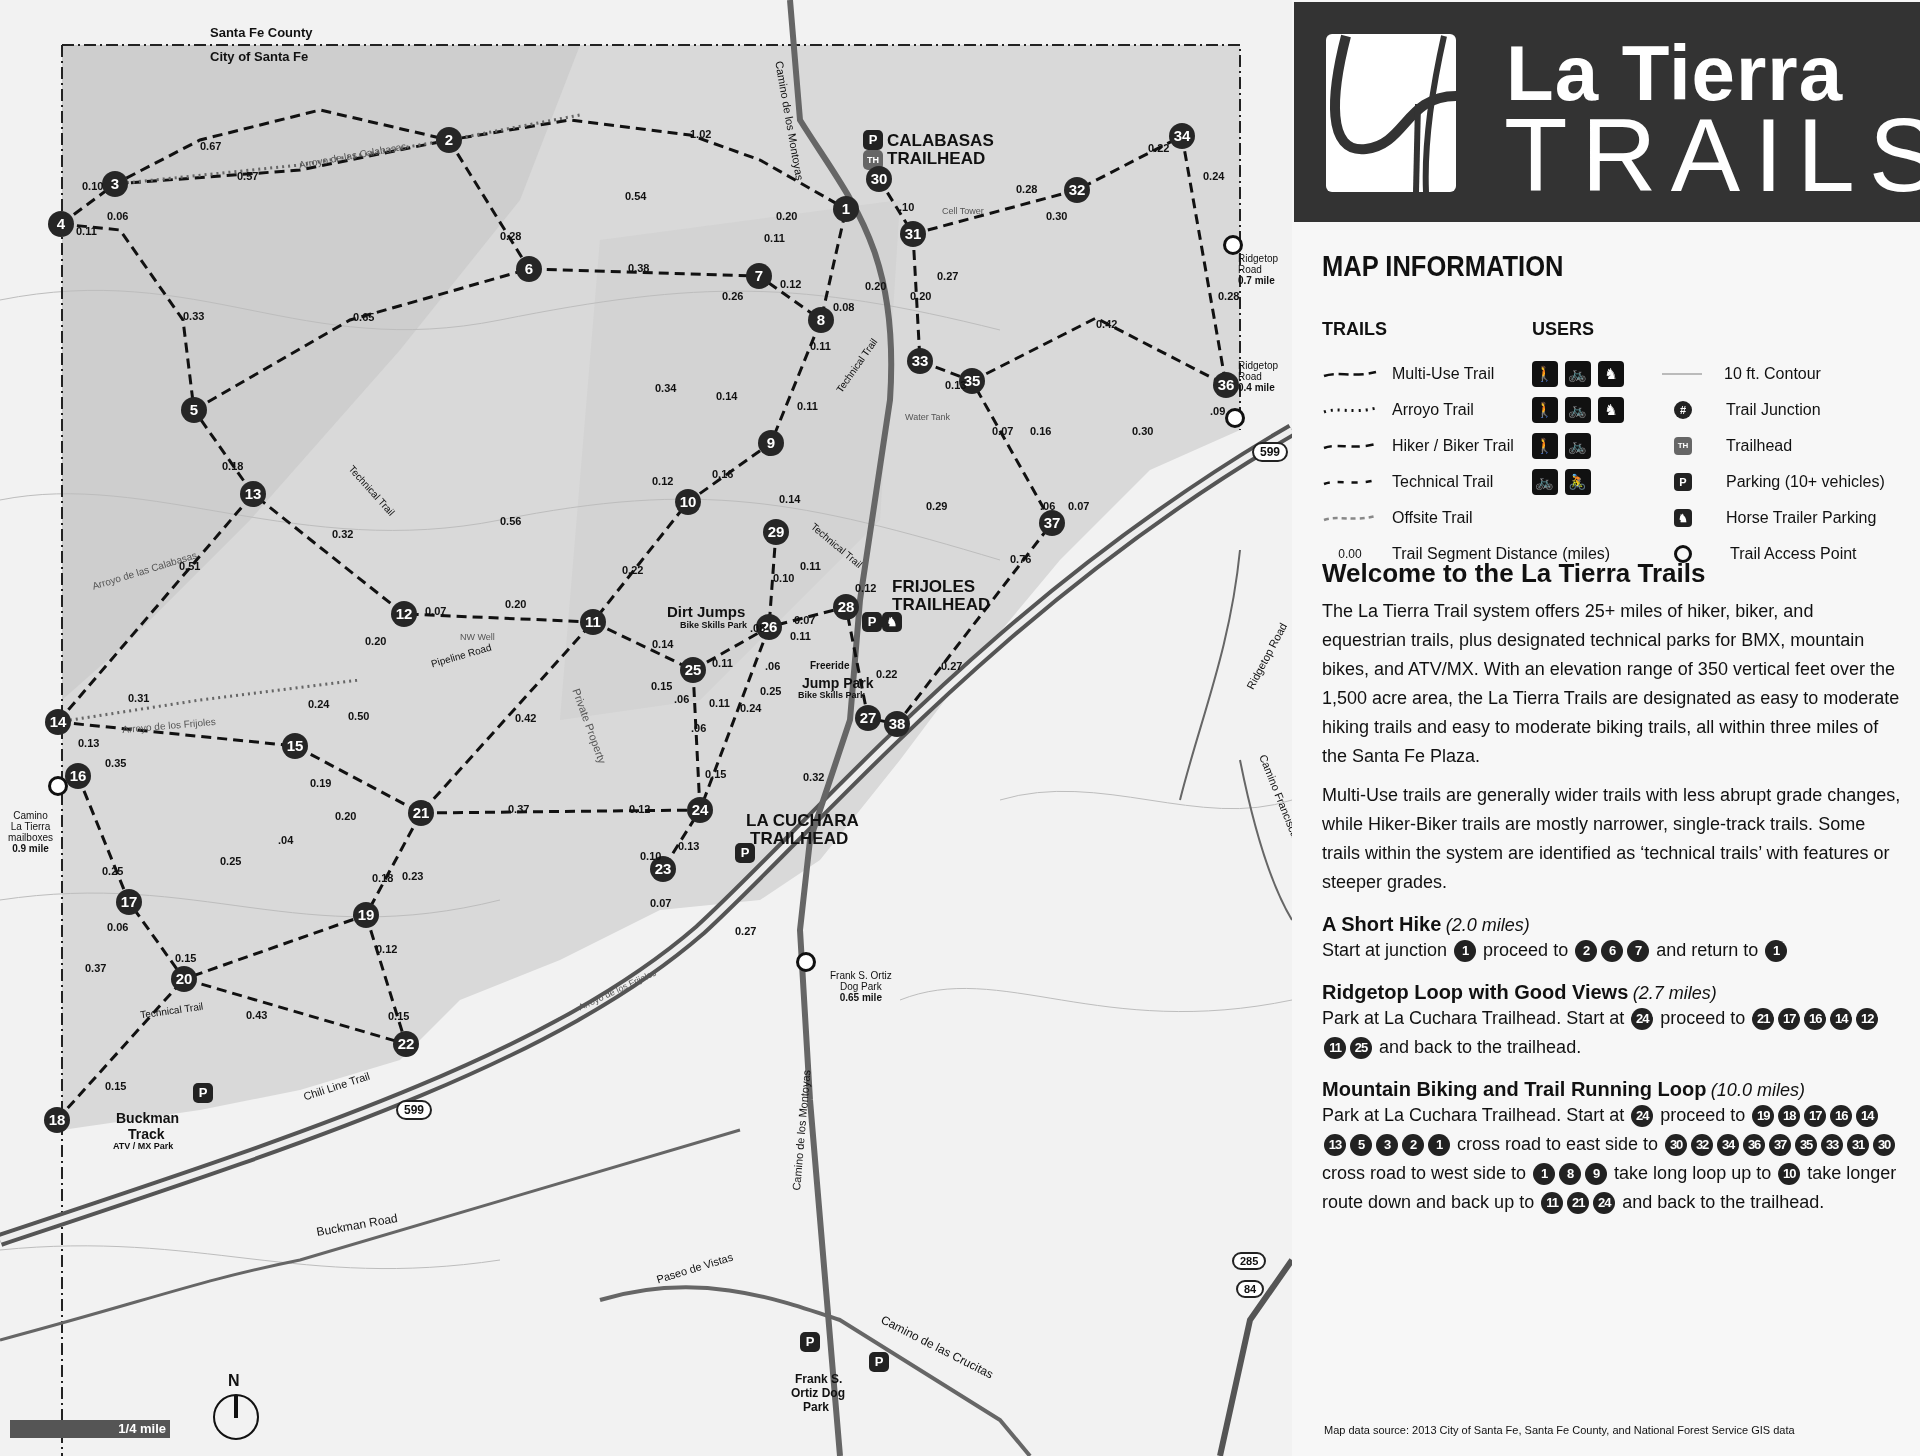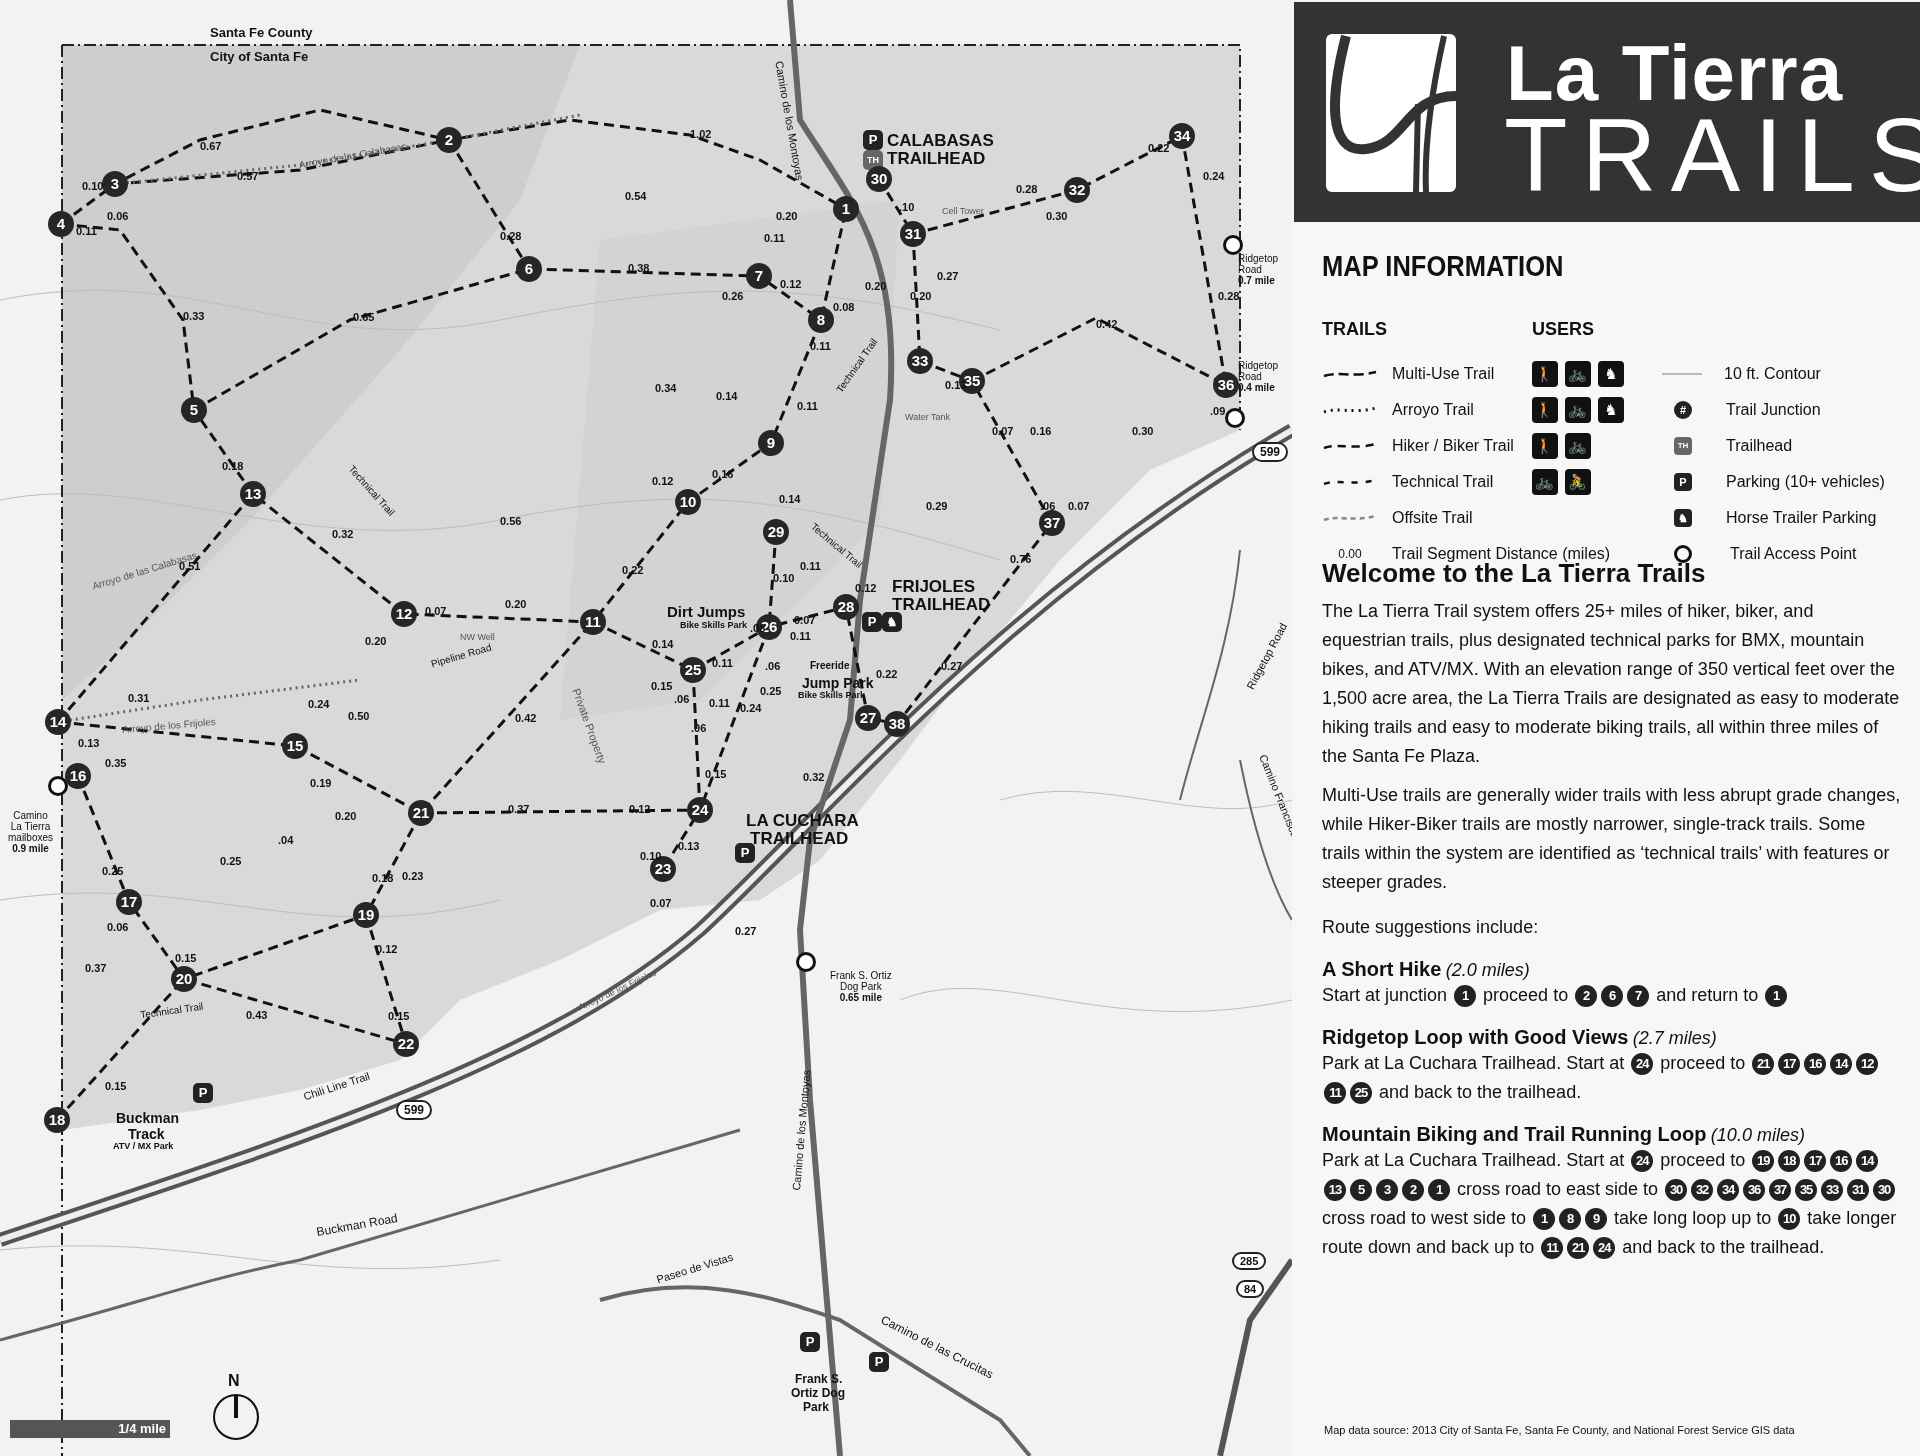--- a/index.html
+++ b/index.html
@@ -416,21 +416,20 @@
             <span>Trail Access Point</span>
           </div>
         </div>
     </div>
   </div>
 
   <div id="welcome">
     <h3>Welcome to the La Tierra Trails</h3>
     <p>The La Tierra Trail system offers 25+ miles of hiker, biker, and equestrian trails, plus designated technical parks for BMX, mountain bikes, and ATV/MX. With an elevation range of 350 vertical feet over the 1,500 acre area, the La Tierra Trails are designated as easy to moderate hiking trails and easy to moderate biking trails, all within three miles of the Santa Fe Plaza.</p>
     <p>Multi-Use trails are generally wider trails with less abrupt grade changes, while Hiker-Biker trails are mostly narrower, single-track trails. Some trails within the system are identified as ‘technical trails’ with features or steeper grades.</p>
-    <p style="margin-top:16px;">Route suggestions include:</p>
     <div id="routes">
         <div class="route">
           <div><span class="rt">A Short Hike</span> <span class="rm">(2.0 miles)</span></div>
           <div class="rd">
             <div><span> Start at junction </span><span class="jc">1</span><span> proceed to </span><span class="jc">2</span><span class="jc">6</span><span class="jc">7</span><span> and return to </span><span class="jc">1</span></div>
           </div>
         </div>
         <div class="route">
           <div><span class="rt">Ridgetop Loop with Good Views</span> <span class="rm">(2.7 miles)</span></div>
           <div class="rd">

